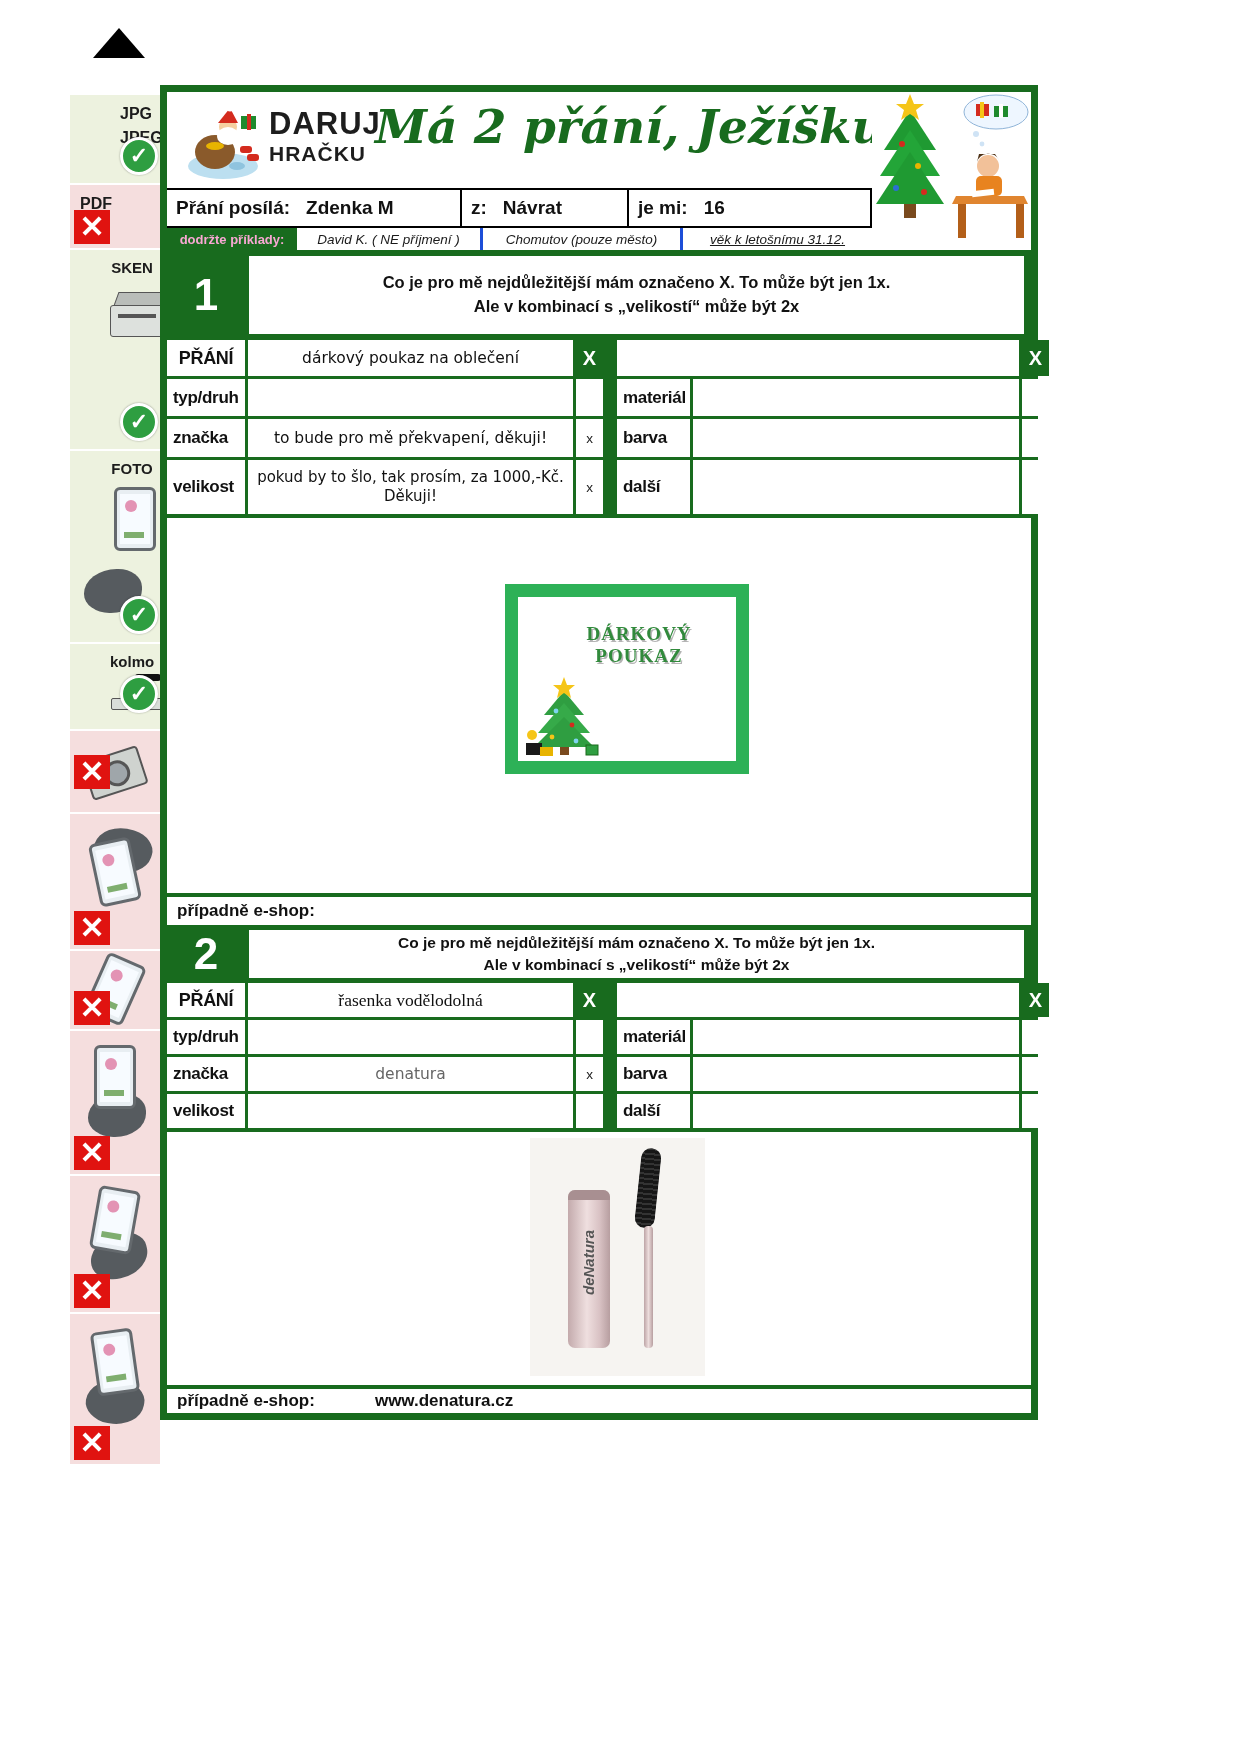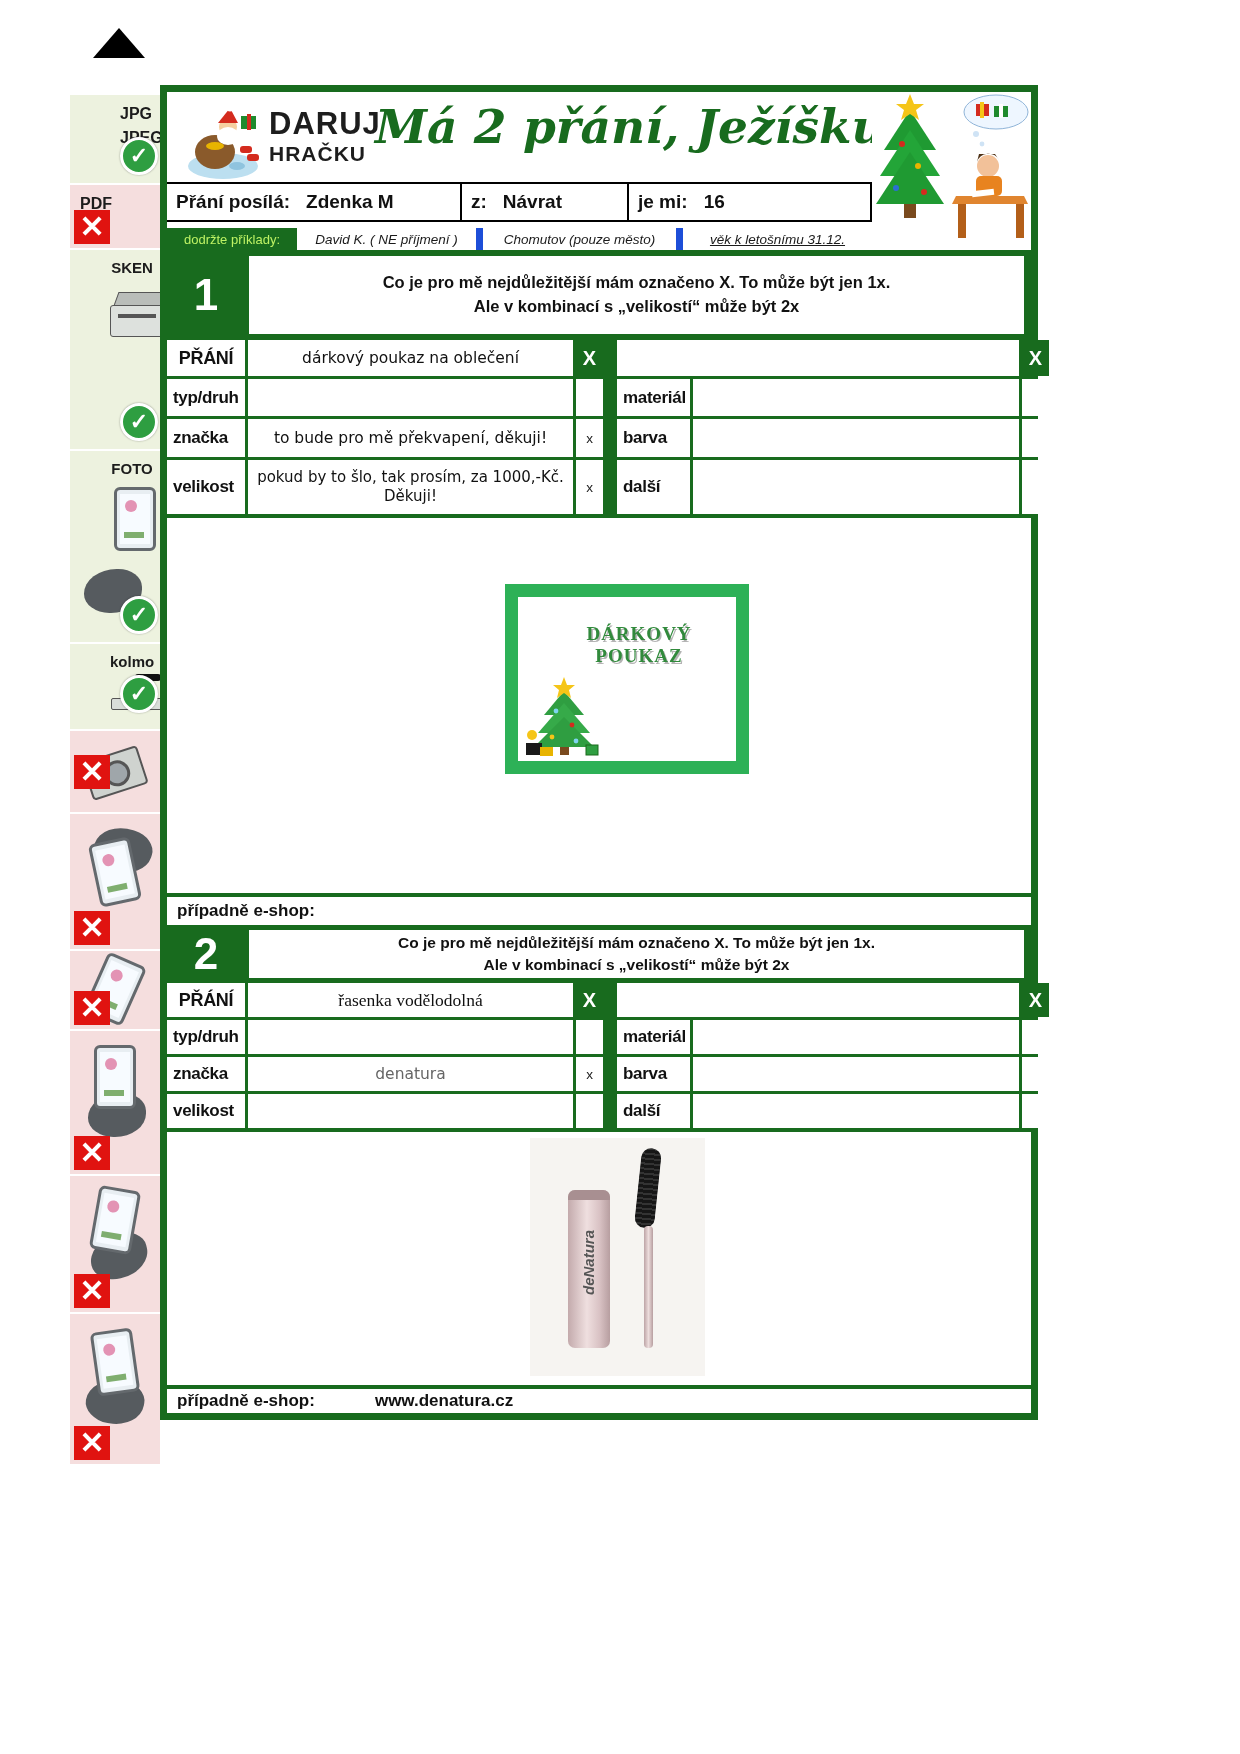--- a/index.html
+++ b/index.html
@@ -52,28 +52,28 @@
   .abs{position:absolute;box-sizing:border-box;}
 
   
   .hdr-main{left:0;top:0;width:705px;height:158px;}
   .logo-svg{position:absolute;left:18px;top:10px;}
   .logo-text{position:absolute;left:102px;top:16px;color:#1d1d1d;line-height:1;}
   .logo-text .l1{font-size:31px;font-weight:bold;letter-spacing:1px;}
   .logo-text .l2{font-size:21px;font-weight:bold;margin-top:4px;letter-spacing:1px;}
   .main-title{position:absolute;left:208px;top:7px;font-family:"DejaVu Serif",serif;
               font-style:italic;font-weight:bold;font-size:47px;color:#186b1e;white-space:nowrap;}
-  .info-row{position:absolute;left:0;top:90px;width:705px;height:40px;display:flex;
+  .info-row{position:absolute;left:0;top:96px;width:705px;height:40px;display:flex;
             border-top:2px solid #000;border-bottom:2px solid #000;box-sizing:border-box;justify-content:space-between;}
   .info-cell{display:flex;align-items:center;gap:16px;padding-left:9px;font-weight:bold;font-size:19px;
              border-right:2px solid #000;box-sizing:border-box;}
   .ic1{width:295px}.ic2{width:167px}.ic3{width:243px;border-right:2px solid #000;}
   .ex-row{position:absolute;left:0;top:136px;width:705px;height:22px;display:flex;font-size:13.5px;}
-  .ex-green{width:130px;background:#186b1e;color:#bef264;font-weight:normal;display:flex;align-items:center;justify-content:center;font-size:13px;}
-  .ex-cell{display:flex;align-items:center;justify-content:center;font-style:italic;border-right:7px solid #1d4ed8;box-sizing:border-box;color:#1a1a1a;}
+  .ex-green{width:130px;background:#186b1e;color:#f9a8d4;font-weight:bold;display:flex;align-items:center;justify-content:center;font-size:13px;}
+  .ex-cell{display:flex;align-items:center;justify-content:center;font-style:italic;border-right:3px solid #1d4ed8;box-sizing:border-box;color:#1a1a1a;}
   .ex1{width:186px}.ex2{width:200px}.ex3{width:189px;border-right:none;text-decoration:underline;}
   .hdr-img{left:705px;top:0;width:159px;height:158px;background:#fff;}
 
   
   .band{left:0;width:864px;background:#186b1e;}
   .band .num{position:absolute;left:0;top:0;width:78px;height:100%;display:flex;align-items:center;justify-content:center;
              color:#fff;font-size:44px;font-weight:bold;}
   .note-box{position:absolute;left:82px;background:#fff;display:flex;flex-direction:column;align-items:center;justify-content:center;
             text-align:center;font-weight:bold;color:#111;}
   .band1{top:158px;height:90px;}

